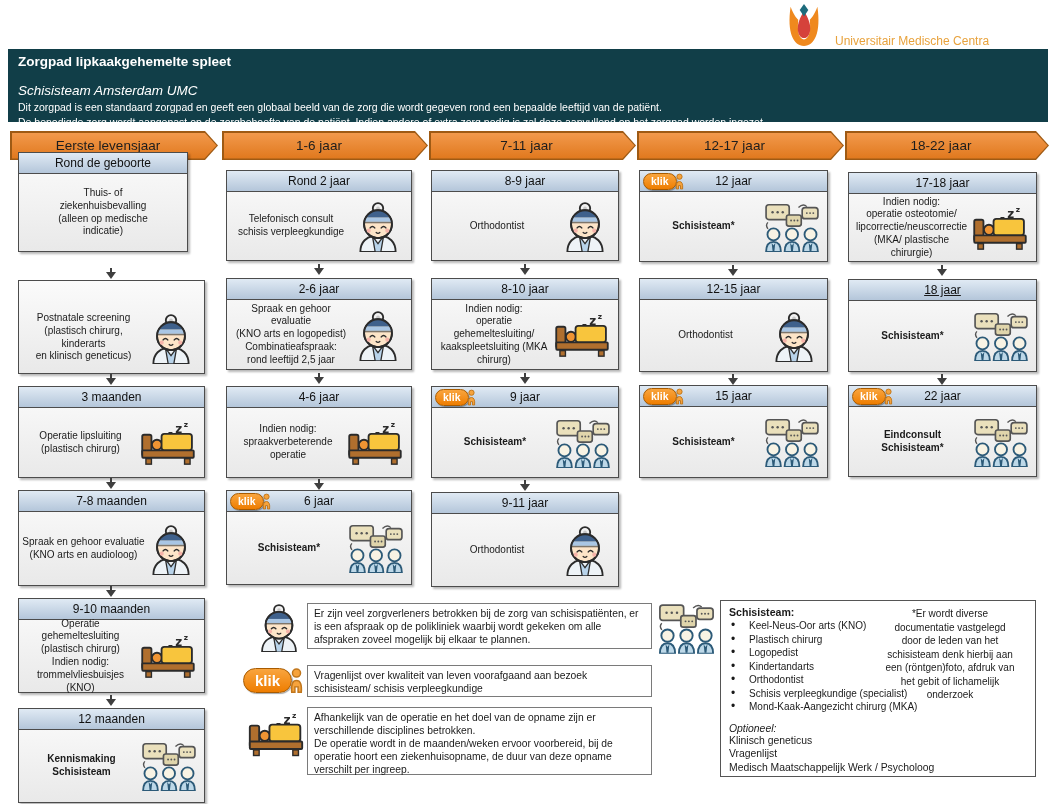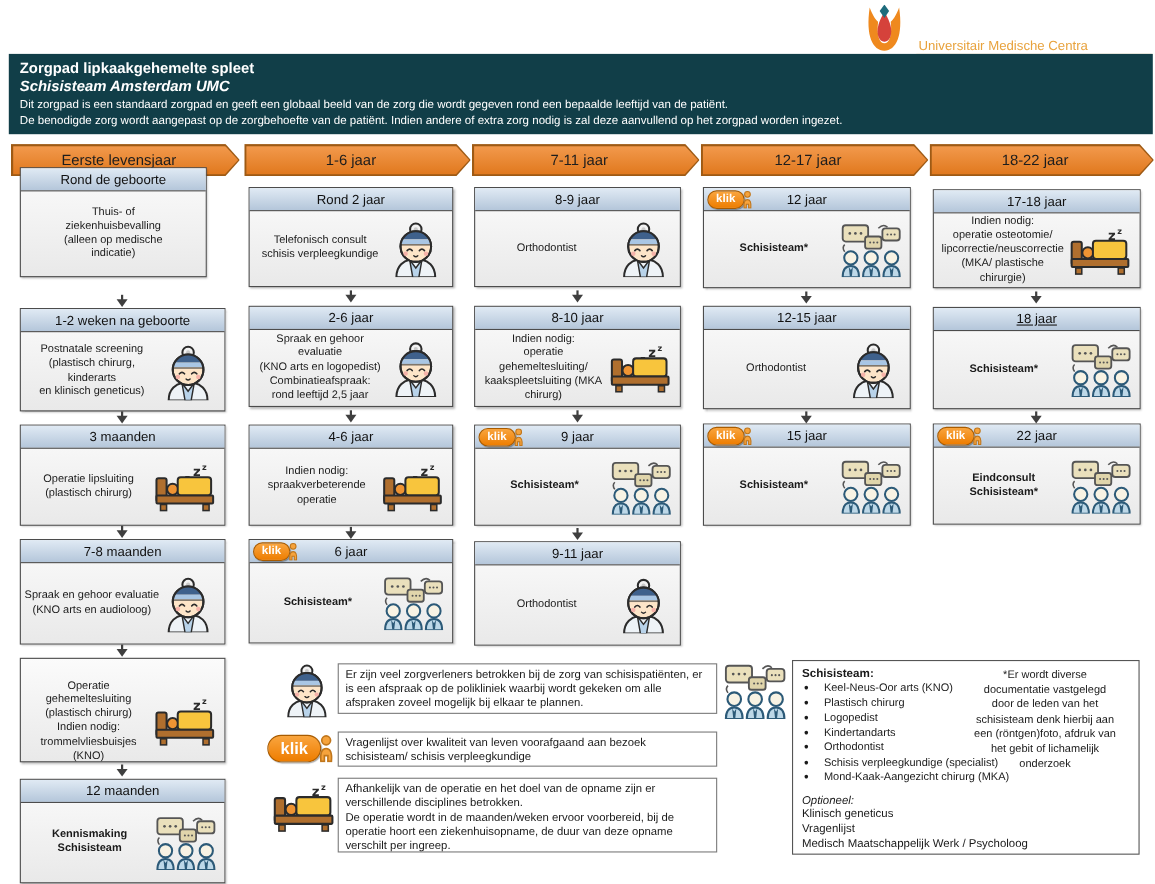--- a/index.html
+++ b/index.html
@@ -8,21 +8,21 @@
   
   .logo{position:absolute;left:783px;top:3px;width:264px;height:48px;}
   .tulip{position:absolute;left:2px;top:1px;width:38px;height:44px;}
   .brand{position:absolute;left:50px;top:3px;font-size:27px;color:#0e8c9c;letter-spacing:-0.5px;white-space:nowrap;}
   .brand-sub{position:absolute;left:52px;top:31px;font-size:12px;color:#e8a23c;white-space:nowrap;}
   .brand-rule{position:absolute;left:50px;top:46px;width:214px;height:2px;background:#e8a23c;}
 
   
   .banner{position:absolute;left:8px;top:49px;width:1040px;height:73px;background:#113e48;color:#fff;padding:5px 10px;box-sizing:border-box;}
   .bt1{font-size:13.5px;font-weight:bold;line-height:16px;}
-  .bt2{font-size:13.5px;font-style:italic;line-height:16px;margin-top:1px;font-weight:bold;}
+  .bt2{font-size:13.5px;font-style:italic;line-height:16px;margin-top:13px;}
   .bt3{font-size:10.5px;line-height:13px;margin-top:2px;}
 
   
   .band{position:absolute;top:131px;height:29px;}
   .band-outer{position:absolute;inset:0;background:#9e5a14;clip-path:polygon(0 0,calc(100% - 13px) 0,100% 50%,calc(100% - 13px) 100%,0 100%);}
   .band-inner{position:absolute;inset:1.5px;background:linear-gradient(#f2994c,#e0781d);clip-path:polygon(0 0,calc(100% - 12px) 0,100% 50%,calc(100% - 12px) 100%,0 100%);}
   .band-label{position:absolute;inset:0;display:flex;align-items:center;justify-content:center;padding-right:12px;font-size:13.5px;color:#1d1d1d;}
 
   
   .box{position:absolute;border:1px solid #4c4c4c;background:linear-gradient(#fbfbfb,#e9e9e9);box-shadow:1.5px 1.5px 2px rgba(0,0,0,.28);box-sizing:border-box;}
@@ -184,21 +184,20 @@
 <div class="box" style="left:18px;top:152px;width:170px;height:100px;">
   <div class="bh"><span>Rond de geboorte</span></div>
   <div class="bb">
       <div class="bt">Thuis- of
 ziekenhuisbevalling
 (alleen op medische
 indicatie)</div>
     </div>
 </div>
 <div class="box" style="left:18px;top:280px;width:187px;height:94px;">
-  <div class="bh"><span>1-2 weken na geboorte</span></div>
   <div class="bb">
       <div class="bt">Postnatale screening
 (plastisch chirurg, kinderarts
 en klinisch geneticus)</div>
     <span class="bi">
         <svg class="ic-doctor" viewBox="0 0 56 56">
           <use href="#i-doctor"></use>
         </svg>
       </span>
     </div>
@@ -221,20 +220,21 @@
       <div class="bt">Spraak en gehoor evaluatie
 (KNO arts en audioloog)</div>
     <span class="bi">
         <svg class="ic-doctor" viewBox="0 0 56 56">
           <use href="#i-doctor"></use>
         </svg>
       </span>
     </div>
 </div>
 <div class="box" style="left:18px;top:598px;width:187px;height:95px;">
+  <div class="bh"><span>9-10 maanden</span></div>
   <div class="bb">
       <div class="bt">Operatie gehemeltesluiting
 (plastisch chirurg)
 Indien nodig:
 trommelvliesbuisjes (KNO)</div>
     <span class="bi">
         <svg class="ic-bed" viewBox="0 0 62 50">
           <use href="#i-bed"></use>
         </svg>
       </span>

